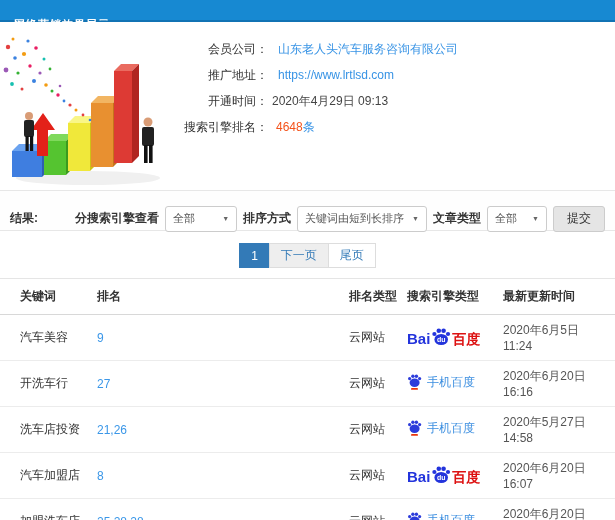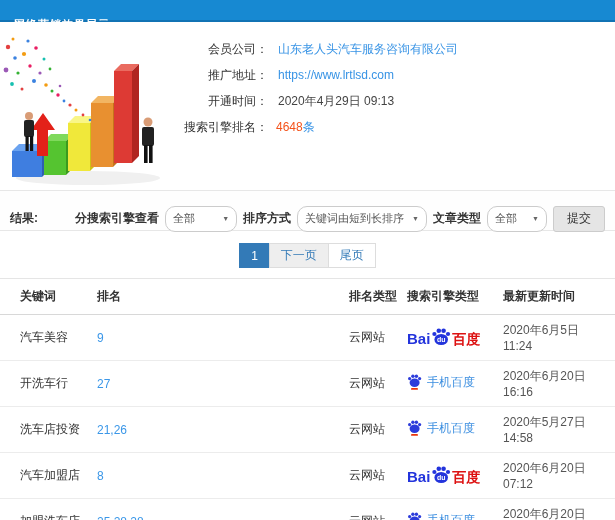--- a/index.html
+++ b/index.html
@@ -10,31 +10,31 @@
   
   .titlebar { height:22px; background:#1789d2; border-bottom:2px solid #1173b4; display:flex; align-items:center; padding-left:14px; }
   .titlebar span { color:#fff; font-size:11px; font-weight:bold; letter-spacing:1px;margin-top:28px; }
 
   
   .top { display:flex; height:168px; padding-top:6px; }
   .illus { width:168px; height:160px; flex:0 0 168px; }
   .info { flex:1; padding-top:8px; }
   .info-row { display:flex; align-items:center; height:26px; font-size:12px; }
   .info-label { width:100px; text-align:right; color:#333; flex:0 0 100px; }
-  .info-value { margin-left:10px; color:#444; }
+  .info-value { margin-left:4px; color:#444; }
   .info-link { margin-left:10px; color:#3793e5; text-decoration:none; cursor:pointer; }
   .count { margin-left:8px; color:#f4531b; }
   .unit { color:#3793e5; text-decoration:none; cursor:pointer; }
 
   
   .filterbar { height:41px; border-top:1px solid #e7e7e7; border-bottom:1px solid #e7e7e7; display:flex; align-items:center; padding:16px 10px 0 10px; background:#fefefe; }
   .result-label { font-size:12px; font-weight:bold; color:#333; }
   .filter-group { margin-left:auto; display:flex; align-items:center; gap:6px; }
   .f-label { font-size:12px; font-weight:bold; color:#333; white-space:nowrap; }
-  .select { display:inline-flex; align-items:center; justify-content:space-between; border:1px solid #ccc; border-radius:10px; height:26px; padding:0 7px; background:#fff; color:#555; font-size:11px; cursor:pointer; white-space:nowrap; }
+  .select { display:inline-flex; align-items:center; justify-content:space-between; border:1px solid #ccc; border-radius:3px; height:26px; padding:0 7px; background:#fff; color:#555; font-size:11px; cursor:pointer; white-space:nowrap; }
   .select .caret { font-size:7px; color:#666; margin-left:8px; }
   .w1 { width:72px; } .w3 { width:60px; }
   .submit-btn { height:26px; padding:0 13px; border:1px solid #ccc; border-radius:3px; background:#e5e5e5; color:#333; font-size:12px; cursor:pointer; }
 
   
   .pagination { display:flex; justify-content:center; padding:12px 0 10px; }
   .pg { height:25px; min-width:30px; padding:0 11px; display:flex; align-items:center; justify-content:center; font-size:12px; border:1px solid #ddd; color:#337ab7; cursor:pointer; margin-left:-1px; }
   .pg.active { background:#337ab7; border-color:#337ab7; color:#fff; margin-left:0; }
   .pg.next { background:#eee; }
   .pg.last { background:#fff; }
@@ -273,21 +273,21 @@
             <circle cx="7.8" cy="2.8" r="2.3" fill="#2334dc"></circle>
             <circle cx="12.6" cy="2.8" r="2.3" fill="#2334dc"></circle>
             <circle cx="17" cy="6" r="2.1" fill="#2334dc"></circle>
             <ellipse cx="10.2" cy="11.5" rx="6.8" ry="5.6" fill="#2334dc"></ellipse>
             <text x="10.2" y="14" text-anchor="middle" font-size="7" font-weight="bold" fill="#ffffff">du</text>
           </svg>
           <b class="du-cn">百度</b>
         </span>
         
       </td>
-      <td class="date">2020年6月20日 07:12</td>
+      <td class="date">2020年6月20日 16:07</td>
     </tr>
         <tr>
       <td>加盟洗车店</td>
       <td><a class="rank">25,28,28</a></td>
       <td>云网站</td>
       <td>
         
         <span class="mobile-baidu">
           <svg width="15" height="16" viewBox="0 0 15 16">
             <circle cx="2.6" cy="4.6" r="1.6" fill="#2c3cdb"></circle>

